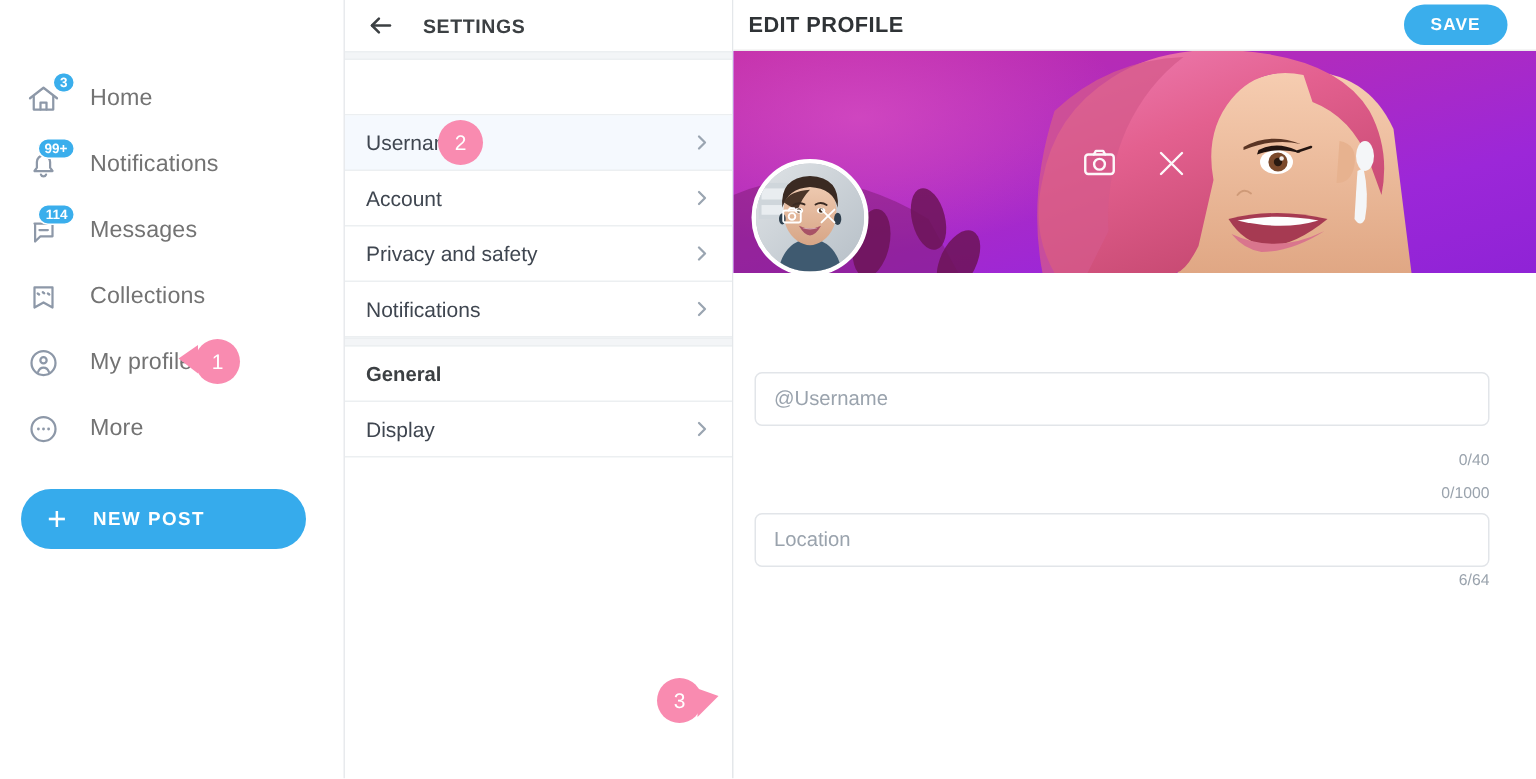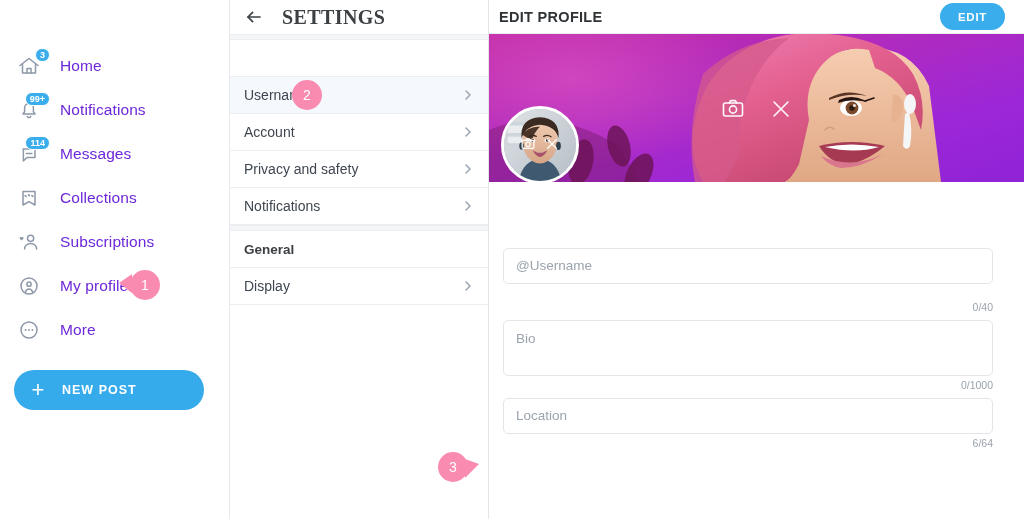--- a/index.html
+++ b/index.html
@@ -30,21 +30,21 @@
   }
   .nav-icon {
     width: 26px; height: 26px;
     flex: 0 0 26px;
     position: relative;
     color: #8d98a8;
   }
   .nav-icon svg { display: block; width: 26px; height: 26px; }
   .nav-label {
     font-size: 15.5px;
-    color: #6d28d9;
+    color: #737373;
     letter-spacing: .1px;
   }
   .badge {
     position: absolute;
     top: -5px; right: -8px;
     background: #3aaeec;
     color: #fff;
     border-radius: 9px;
     font-size: 9px;
     font-weight: bold;
@@ -86,22 +86,22 @@
   .settings-head {
     height: 34px;
     display: flex; align-items: center;
     gap: 18px;
     padding-left: 14px;
     background: #fff;
   }
   .back-arrow { color: #3c4043; width: 20px; height: 20px; cursor: pointer; }
   .back-arrow svg { display:block; width:20px; height:20px; }
   .settings-title {
-    font-size: 20px; font-weight: bold;
-    color: #3c4043; letter-spacing: .4px; font-family: Liberation Serif, serif;
+    font-size: 13px; font-weight: bold;
+    color: #3c4043; letter-spacing: .4px;
   }
   .band {
     height: 6px; background: #f3f5f7;
     border-top: 1px solid #eceff1;
     border-bottom: 1px solid #eceff1;
   }
   .blank-row { height: 37px; background: #fff; border-bottom: 1px solid #eceff1; }
   .srow {
     height: 37px;
     display: flex; align-items: center;
@@ -285,30 +285,20 @@
       <span class="nav-icon">
         <svg viewBox="0 0 26 26" fill="none" stroke="currentColor" stroke-width="1.5" stroke-linecap="round" stroke-linejoin="round">
           <path d="M7 6.6h12V20l-6-3.4L7 20V6.6z"></path>
           <path d="M9.6 11h.01M13 10.2h.01M16.4 11h.01"></path>
           <path d="M9.1 10.6l1 .8M12.5 9.8l1 .8M15.9 10.6l1 .8"></path>
         </svg>
       </span>
       <span class="nav-label">Collections</span>
     </div>
 
-    <div class="nav-item">
-      <span class="nav-icon">
-        <svg viewBox="0 0 26 26" fill="none" stroke="currentColor" stroke-width="1.5" stroke-linecap="round" stroke-linejoin="round">
-          <circle cx="14.6" cy="9.3" r="3.1"></circle>
-          <path d="M8.6 20c0-3.3 2.7-5.6 6-5.6s6 2.3 6 5.6"></path>
-          <path d="M5.6 8.4c.7-.9 2-.5 2 .6 0 .9-1 1.7-2 2.4-1-.7-2-1.5-2-2.4 0-1.1 1.3-1.5 2-.6z" fill="currentColor" stroke="none"></path>
-        </svg>
-      </span>
-      <span class="nav-label">Subscriptions</span>
-    </div>
 
     <div class="nav-item">
       <span class="nav-icon">
         <svg viewBox="0 0 26 26" fill="none" stroke="currentColor" stroke-width="1.5" stroke-linecap="round" stroke-linejoin="round">
           <circle cx="13" cy="13" r="8"></circle>
           <circle cx="13" cy="11.2" r="2.1"></circle>
           <path d="M9.4 19c.6-1.9 1.9-3 3.6-3s3 1.1 3.6 3"></path>
         </svg>
       </span>
       <span class="nav-label">My profile</span>
@@ -403,21 +393,21 @@
 
     <span class="marker point-right" style="left:208px; top:452px;">
       <span class="bub">3</span>
     </span>
   </section>
 
   <section class="editor">
 
     <div class="editor-head">
       <span class="editor-title">EDIT PROFILE</span>
-      <button class="save-btn">EDIT</button>
+      <button class="save-btn">SAVE</button>
     </div>
 
     <div class="cover">
       <svg class="cover-art" viewBox="0 0 536 148" preserveAspectRatio="none">
         <defs>
           <linearGradient id="bgp" x1="0" y1="0" x2="1" y2="1">
             <stop offset="0" stop-color="#c02ba6"></stop>
             <stop offset="0.38" stop-color="#b02bbe"></stop>
             <stop offset="0.72" stop-color="#9c27d8"></stop>
             <stop offset="1" stop-color="#8f23d6"></stop>
@@ -526,21 +516,20 @@
       </div>
     </div>
 
     <div class="form">
       <input class="field one-line" type="text" placeholder="@Username" style="">
       <div class="gap-lg"></div>
 
       <div class="counter">0/40</div>
       <div class="gap-sm"></div>
 
-      <textarea class="field area" placeholder="Bio" style=""></textarea>
       <div class="counter">0/1000</div>
       <div class="gap-sm"></div>
 
       <input class="field one-line" type="text" placeholder="Location" style="">
       <div class="counter">6/64</div>
     </div>
   </section>
 </div>
 
 </body></html>

